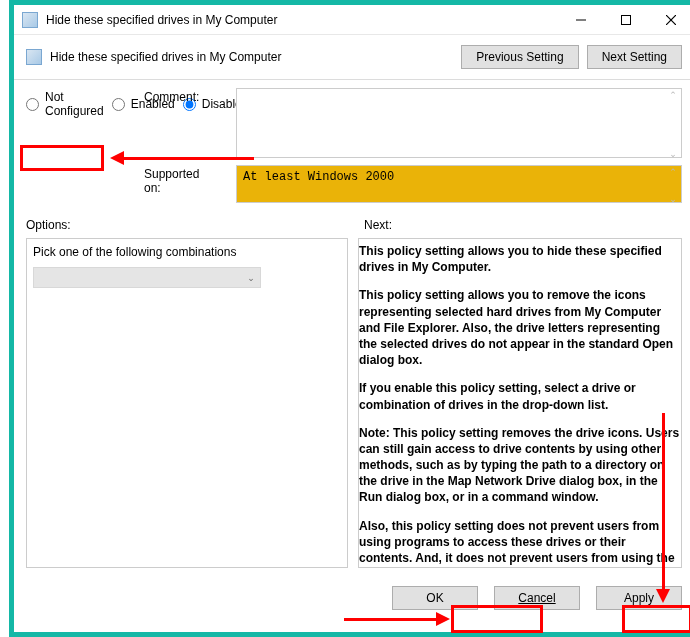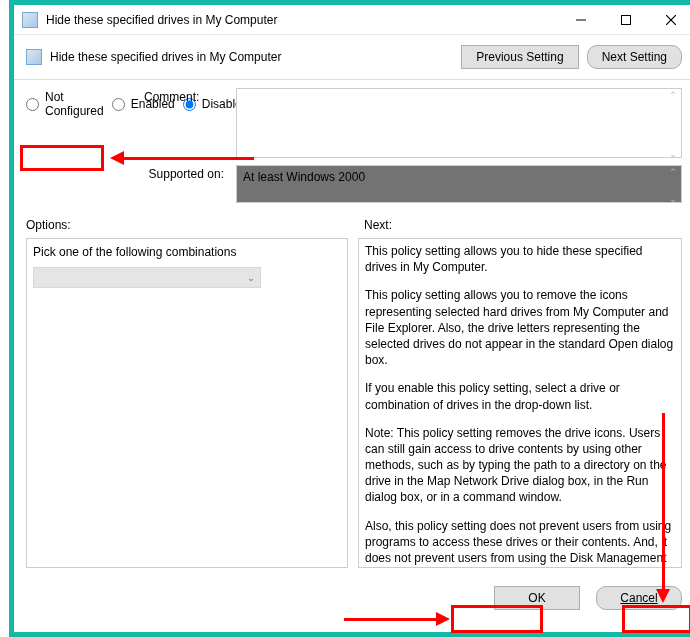--- a/index.html
+++ b/index.html
@@ -9,40 +9,40 @@
   .titlebar .ico { width: 16px; height: 16px; margin: 0 6px 0 8px; background: linear-gradient(135deg,#d9e6f2,#a8c9e6); border:1px solid #7aa7d1; display:inline-block;}
   .titlebar .ttl { flex: 1; padding-left: 2px; }
   .winbtns { display: flex; height: 100%; }
   .winbtn { width: 45px; display:flex; align-items:center; justify-content:center; }
   .winbtn svg { width:10px; height:10px; }
   .winbtn.close { width:46px; }
   .hdr { display:flex; align-items:center; padding: 10px 12px 10px 12px; border-bottom: 1px solid #dcdcdc; }
   .hdr .ico { width: 16px; height: 16px; margin-right: 8px; background: linear-gradient(135deg,#d9e6f2,#a8c9e6); border:1px solid #7aa7d1;}
   .hdr .space { flex:1; }
   .btn { background: #e1e1e1; border: 1px solid #adadad; padding: 4px 14px; min-width: 86px; text-align:center; cursor:default; }
-  .btn + .btn { margin-left: 8px; border-radius: 10px; }
+  .btn + .btn { margin-left: 8px; }
   .body1 { padding: 8px 12px 4px 12px; position:relative; }
   .row { display:flex; align-items:flex-start; margin-bottom: 2px; }
   .leftcol { width: 118px; flex: 0 0 118px; }
   .radio-col { display:flex; flex-direction:row; gap:8px; padding-top:2px;}
   .radio { display:flex; align-items:center; gap:6px; }
   .radio input { margin:0; width:13px; height:13px;}
   .lblcol { width: 92px; flex: 0 0 92px; padding-top:2px;}
   .ta-wrap { flex:1; position:relative; }
   textarea.comment { width:100%; height:70px; resize:none; border:1px solid #cccccc; background:#fff; padding:2px 18px 2px 4px; font-family:inherit; }
   .scroll-hints { position:absolute; right:2px; top:2px; bottom:2px; width:14px; display:flex; flex-direction:column; justify-content:space-between; pointer-events:none;}
   .scroll-hints span { color:#b8b8b8; font-size:9px; text-align:center;}
-  .supported { width:100%; height:38px; resize:none; border:1px solid #cccccc; background:#737373; padding:4px 18px 2px 6px; font-family:Liberation Sans, sans-serif; color:#000;}
+  .supported { width:100%; height:38px; resize:none; border:1px solid #cccccc; background:#eab308; padding:4px 18px 2px 6px; font-family:Liberation Mono, monospace; color:#000;}
   .cols { display:flex; gap:16px; padding: 6px 12px 0 12px; }
   .col { display:flex; flex-direction:column; }
   .col.left { width: 322px; flex:0 0 322px;}
   .col.right { flex:1; }
   .col .lab { margin-bottom: 6px; }
   .panel { border:1px solid #cccccc; flex:1; padding:6px 6px; overflow:hidden; background:#fff;}
-  .panel.help { padding:4px 6px; overflow-y:auto; line-height:1.35;}
+  .panel.help { padding:4px 0; overflow-y:auto; line-height:1.35;font-weight:bold;}
   .combo { width: 228px; height:21px; background:#e5e5e5; border:1px solid #d8d8d8; margin-top:8px; display:flex; align-items:center; justify-content:flex-end; }
   .combo .chev { width:18px; text-align:center; color:#6a6a6a; font-size:9px;}
   .panels-row { display:flex; gap:10px; padding: 0 12px 8px 12px; height: 338px;}
   .footer { display:flex; justify-content:flex-end; gap:8px; padding: 10px 12px 12px 12px; }
   
   .anno { position:absolute; pointer-events:none; }
   .redbox { border:3px solid #ff0000; }
   .arrow-line { position:absolute; background:#ff0000; height:3px; pointer-events:none;}
   .arrow-line-v { position:absolute; background:#ff0000; width:3px; pointer-events:none;}
   .arrow-head-l { position:absolute; width:0; height:0; border-top:7px solid transparent; border-bottom:7px solid transparent; border-right:14px solid #ff0000; pointer-events:none;}
@@ -107,21 +107,21 @@
       <div class="ta-wrap">
         <textarea class="comment" style=""></textarea>
         <div class="scroll-hints">
             <span>⌃</span>
             <span>⌄</span>
           </div>
       </div>
     </div>
     <div class="row" style="margin-top:4px;">
       <div class="leftcol"></div>
-      <div class="lblcol" style="text-align:right; padding-right:12px;">Supported on:</div>
+      <div class="lblcol" style="padding-right:22px;">Supported on:</div>
       <div class="ta-wrap">
         <textarea class="supported" readonly="" style="">At least Windows 2000</textarea>
         <div class="scroll-hints">
             <span>⌃</span>
             <span>⌄</span>
           </div>
       </div>
     </div>
   </div>
 
@@ -147,20 +147,21 @@
       <p class="hp">This policy setting allows you to remove the icons representing selected hard drives from My Computer and File Explorer. Also, the drive letters representing the selected drives do not appear in the standard Open dialog box.</p>
       <p class="hp">If you enable this policy setting, select a drive or combination of drives in the drop-down list.</p>
       <p class="hp">Note: This policy setting removes the drive icons. Users can still gain access to drive contents by using other methods, such as by typing the path to a directory on the drive in the Map Network Drive dialog box, in the Run dialog box, or in a command window.</p>
       <p class="hp">Also, this policy setting does not prevent users from using programs to access these drives or their contents. And, it does not prevent users from using the Disk Management snap-in to view and change drive characteristics.</p>
     </div>
   </div>
 
   <div class="footer">
     <div class="btn" style="min-width:86px;">OK</div>
     <div class="btn" style="min-width:86px;text-decoration:underline;">Cancel</div>
+    <div class="btn" style="min-width:86px;">Apply</div>
   </div>
 
   <div class="anno redbox" style="left:6px; top:140px; width:84px; height:26px;"></div>
   <div class="arrow-head-l" style="left:96px; top:146px;"></div>
   <div class="arrow-line" style="left:110px; top:152px; width:130px;"></div>
 
   <div class="arrow-line-v" style="left:648px; top:408px; height:176px;"></div>
   <div class="arrow-head-d" style="left:642px; top:584px;"></div>
 
   <div class="arrow-line" style="left:330px; top:613px; width:92px;"></div>

